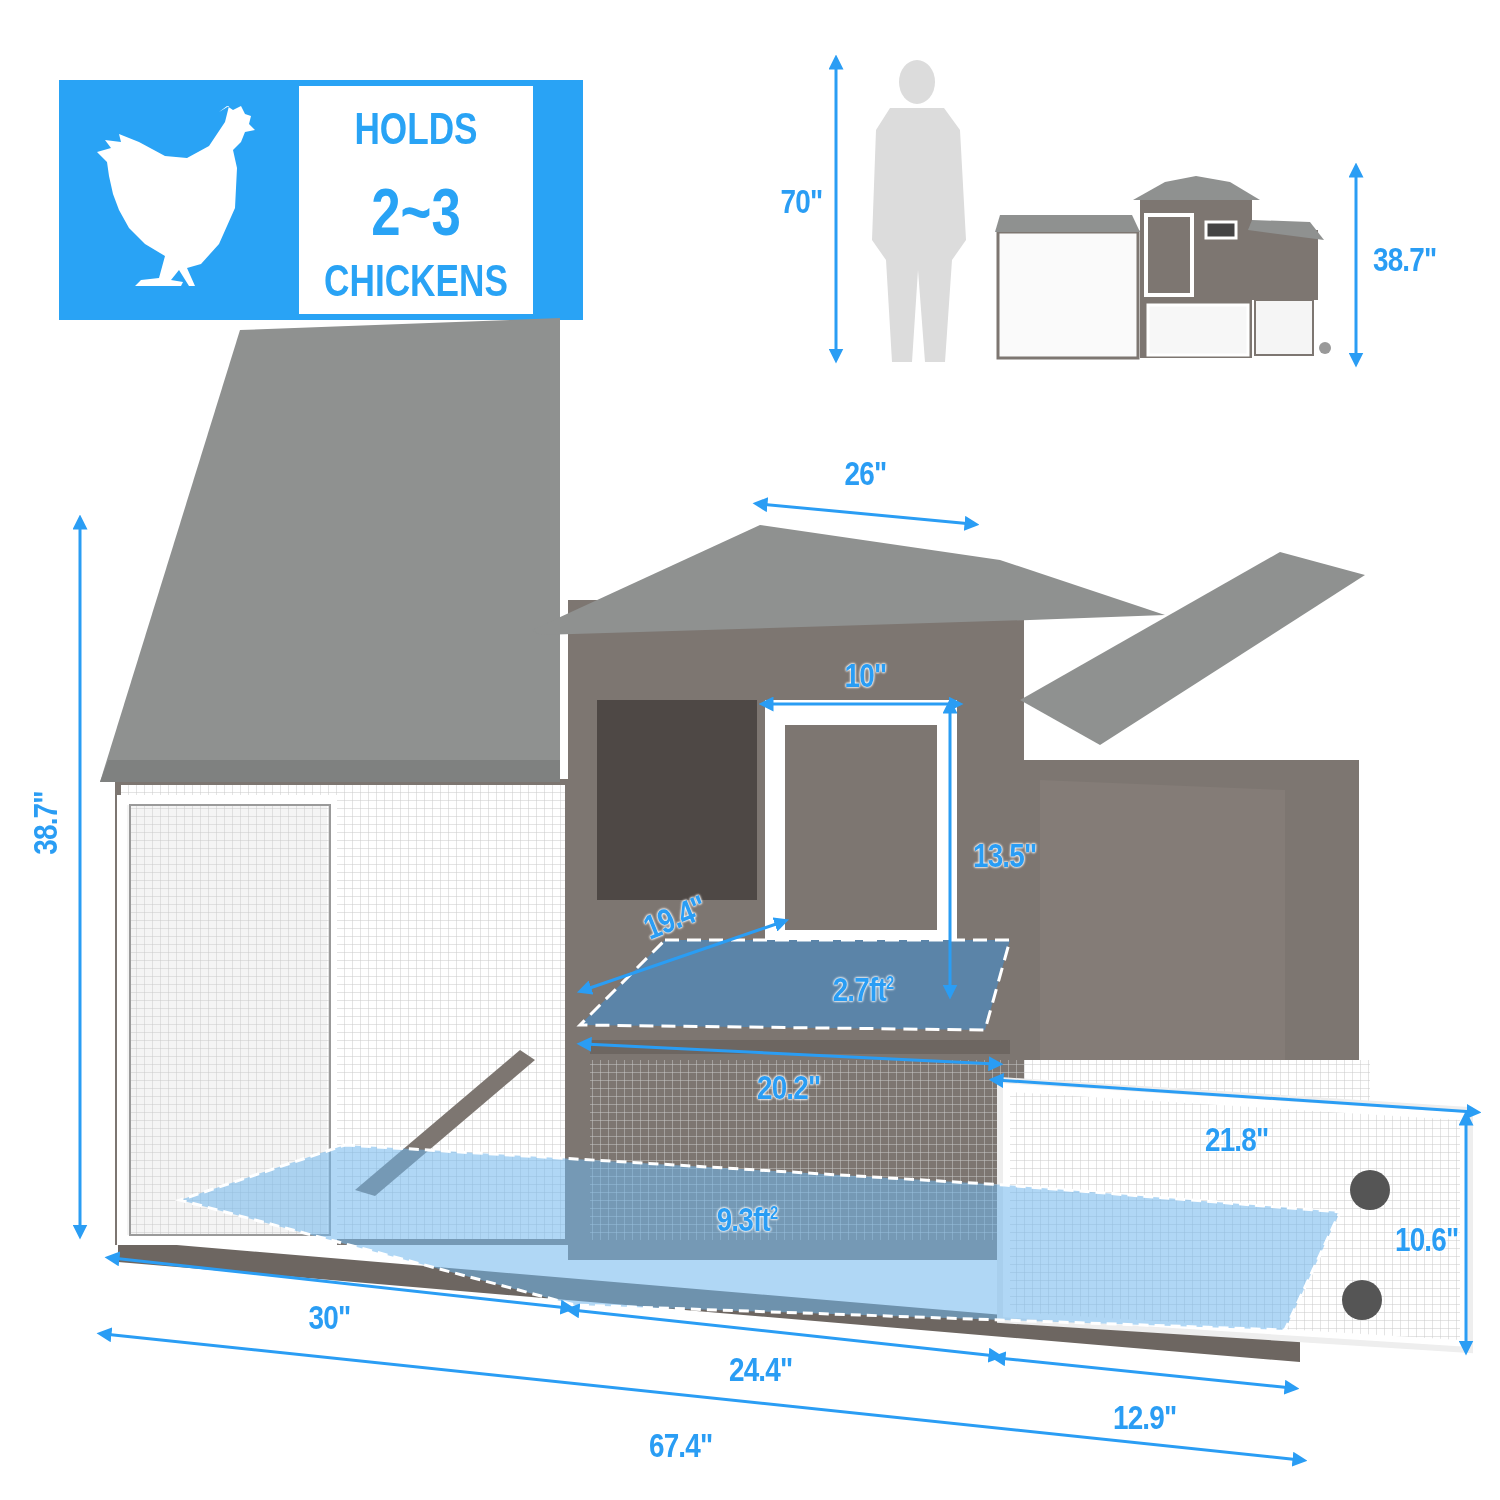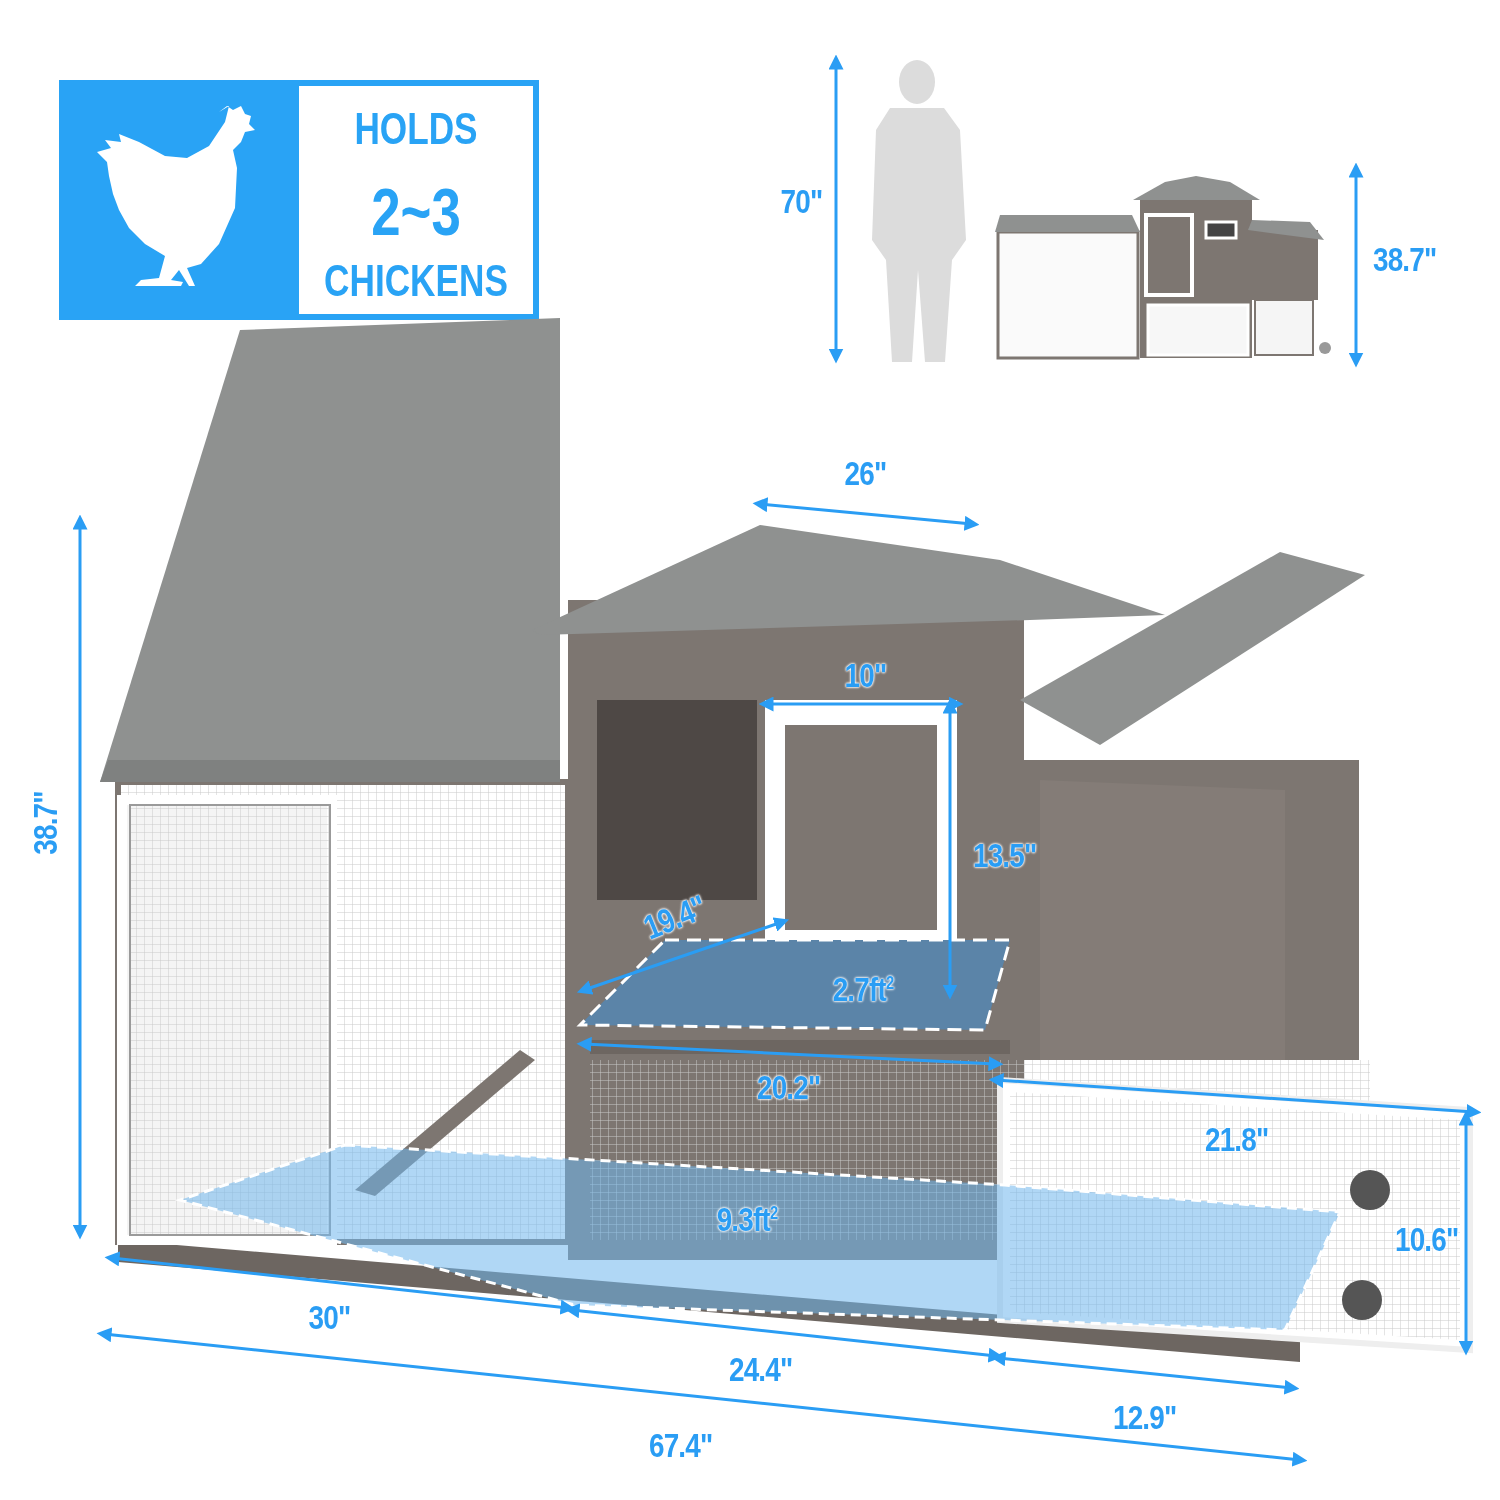--- a/index.html
+++ b/index.html
@@ -1,17 +1,17 @@
 <!DOCTYPE html>
 <html><head>
 <meta charset="utf-8">
 <style>
   html,body{margin:0;padding:0;background:#ffffff;}
   body{width:1500px;height:1500px;position:relative;overflow:hidden;font-family:"Liberation Sans","DejaVu Sans",sans-serif;}
-  .abs{position:absolute;}
+  .abs{position:absolute;padding-left:44px;}
   .dim{position:absolute;color:#2a9df4;font-weight:700;font-family:"Liberation Sans",sans-serif;letter-spacing:-1px;
        -webkit-text-stroke:0;text-shadow:0 0 3px #fff,0 0 3px #fff,0 0 2px #fff;transform-origin:center center;white-space:nowrap;line-height:1;}
   .dim.big{font-size:34px;transform:scaleX(0.82);}
   .badge{left:59px;top:80px;width:480px;height:240px;background:#29a3f5;}
   .badge .inner{position:absolute;left:240px;top:6px;width:234px;height:228px;background:#ffffff;}
   .badge .txt{position:absolute;left:0;width:234px;text-align:center;color:#29a3f5;font-weight:700;transform:scaleX(0.8);}
   svg{position:absolute;left:0;top:0;}
 </style>
 </head>
 <body>

